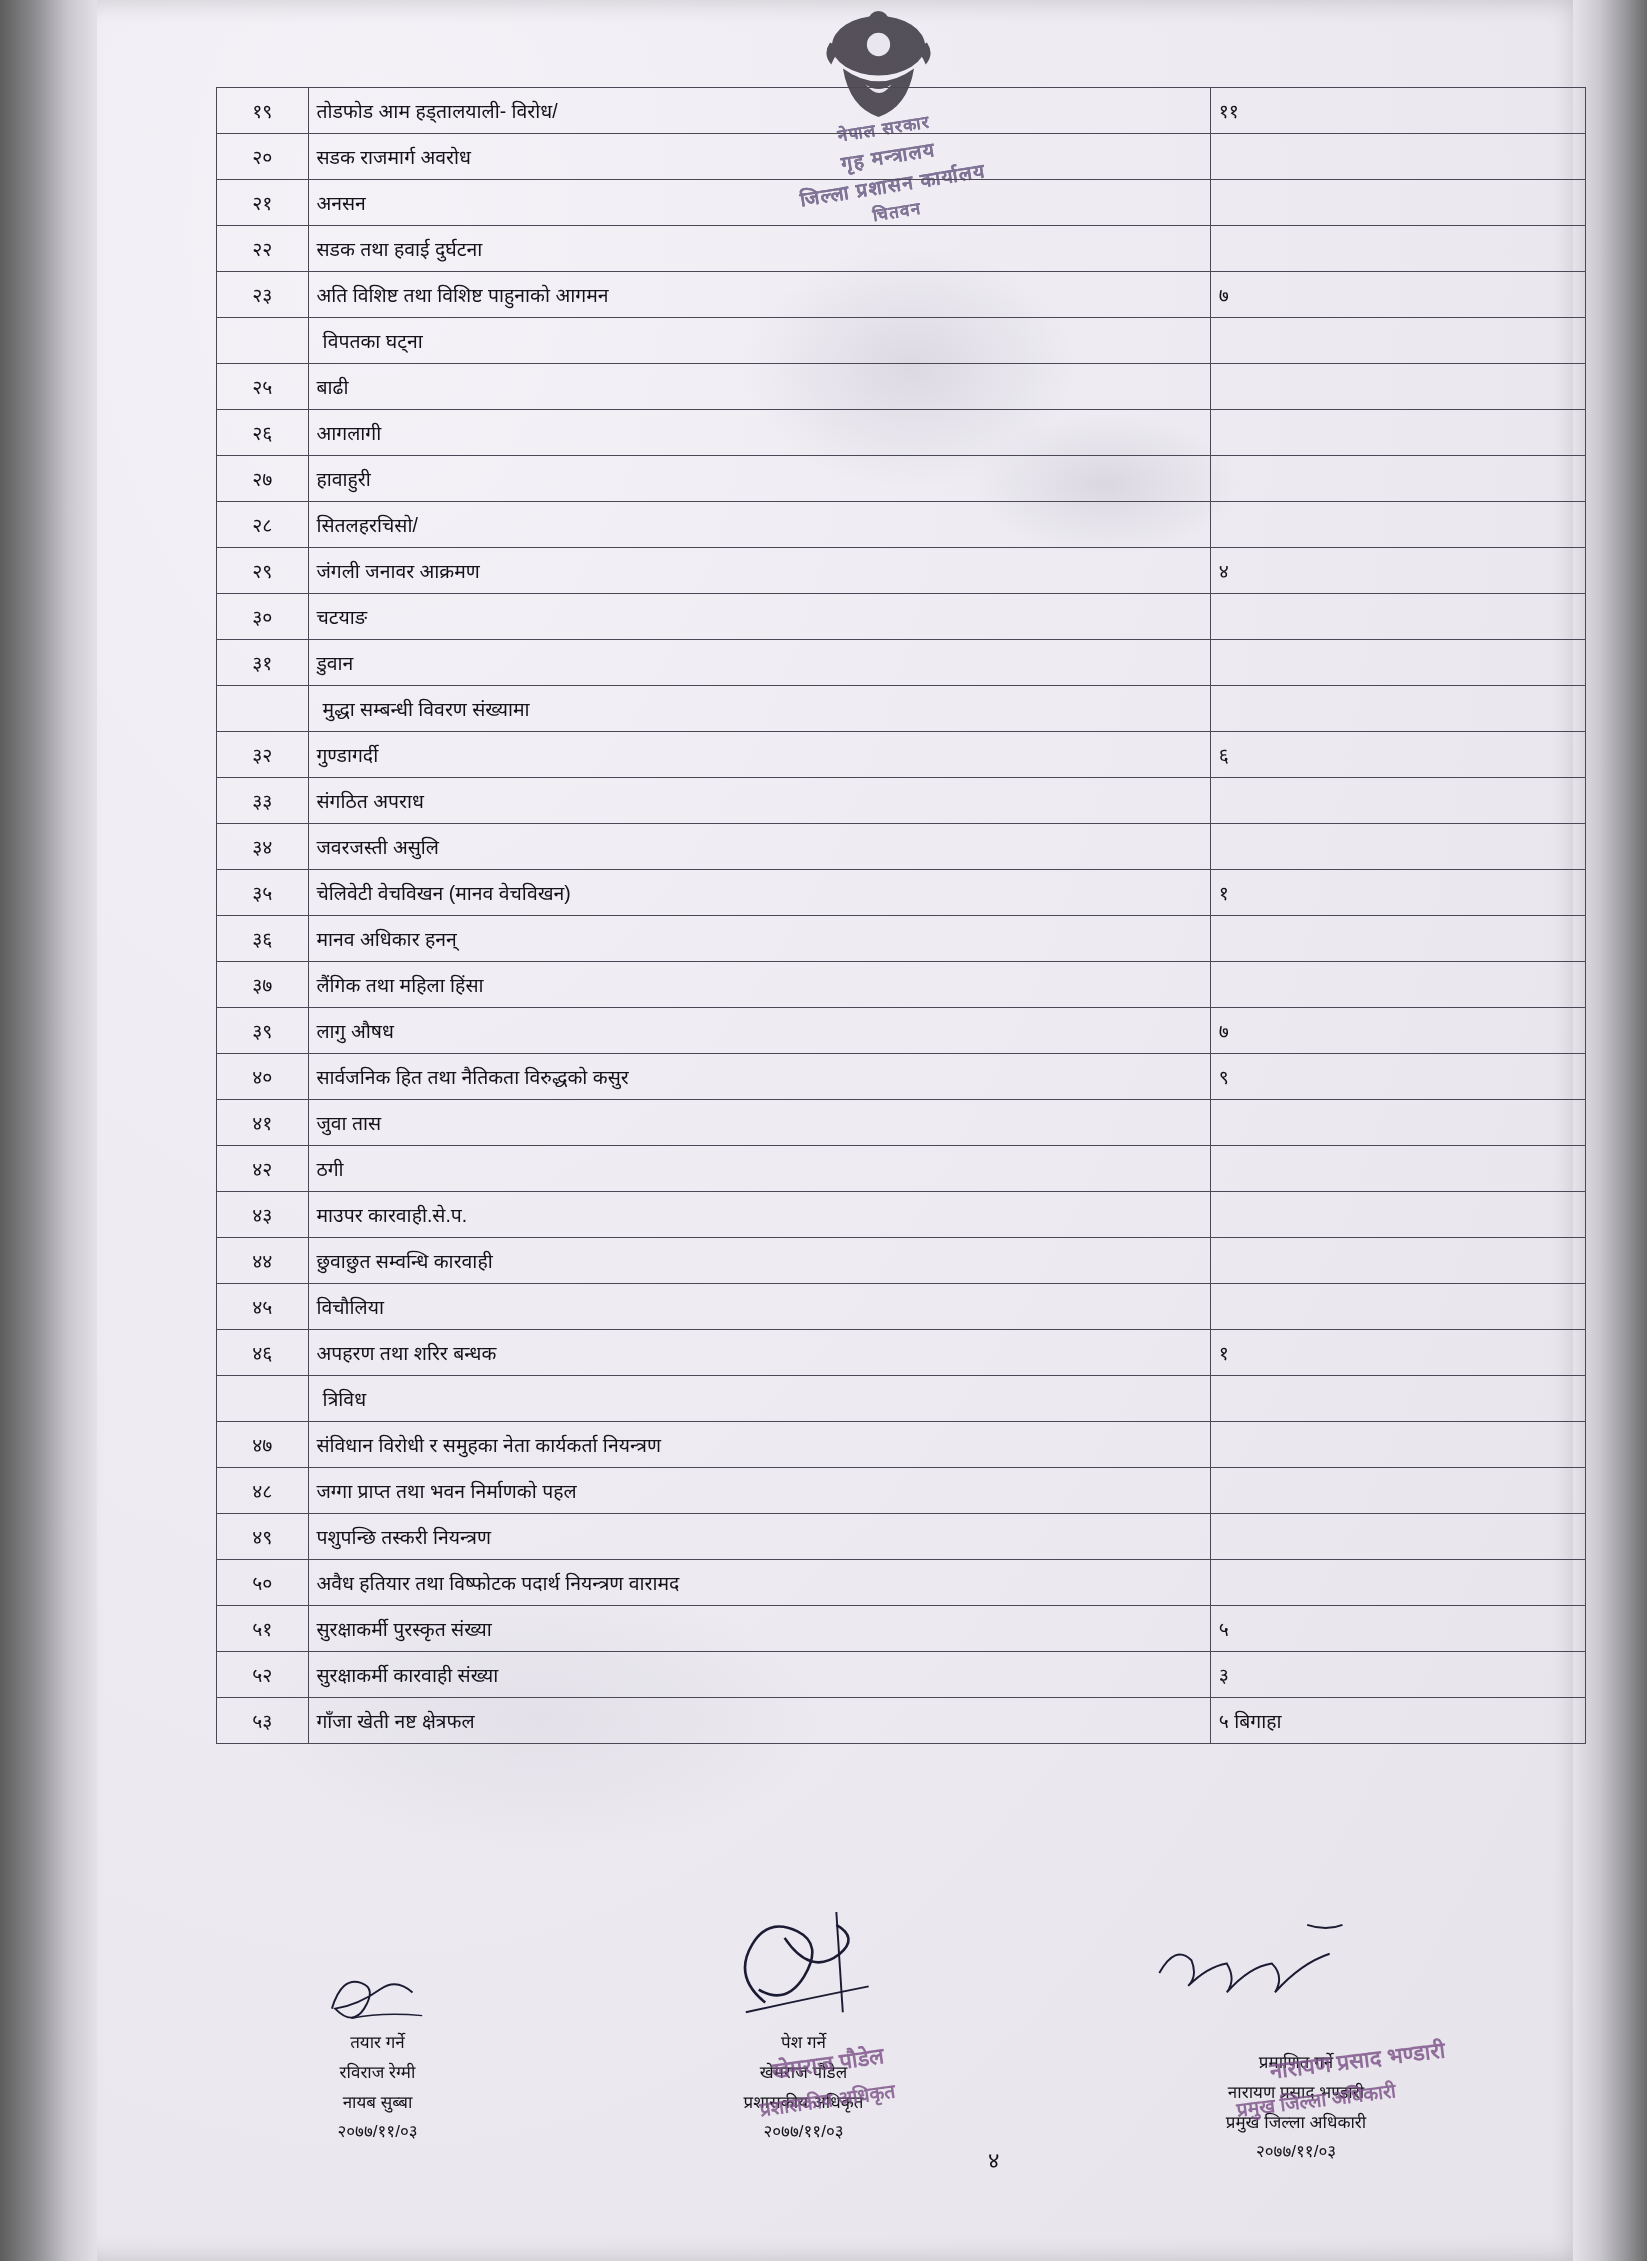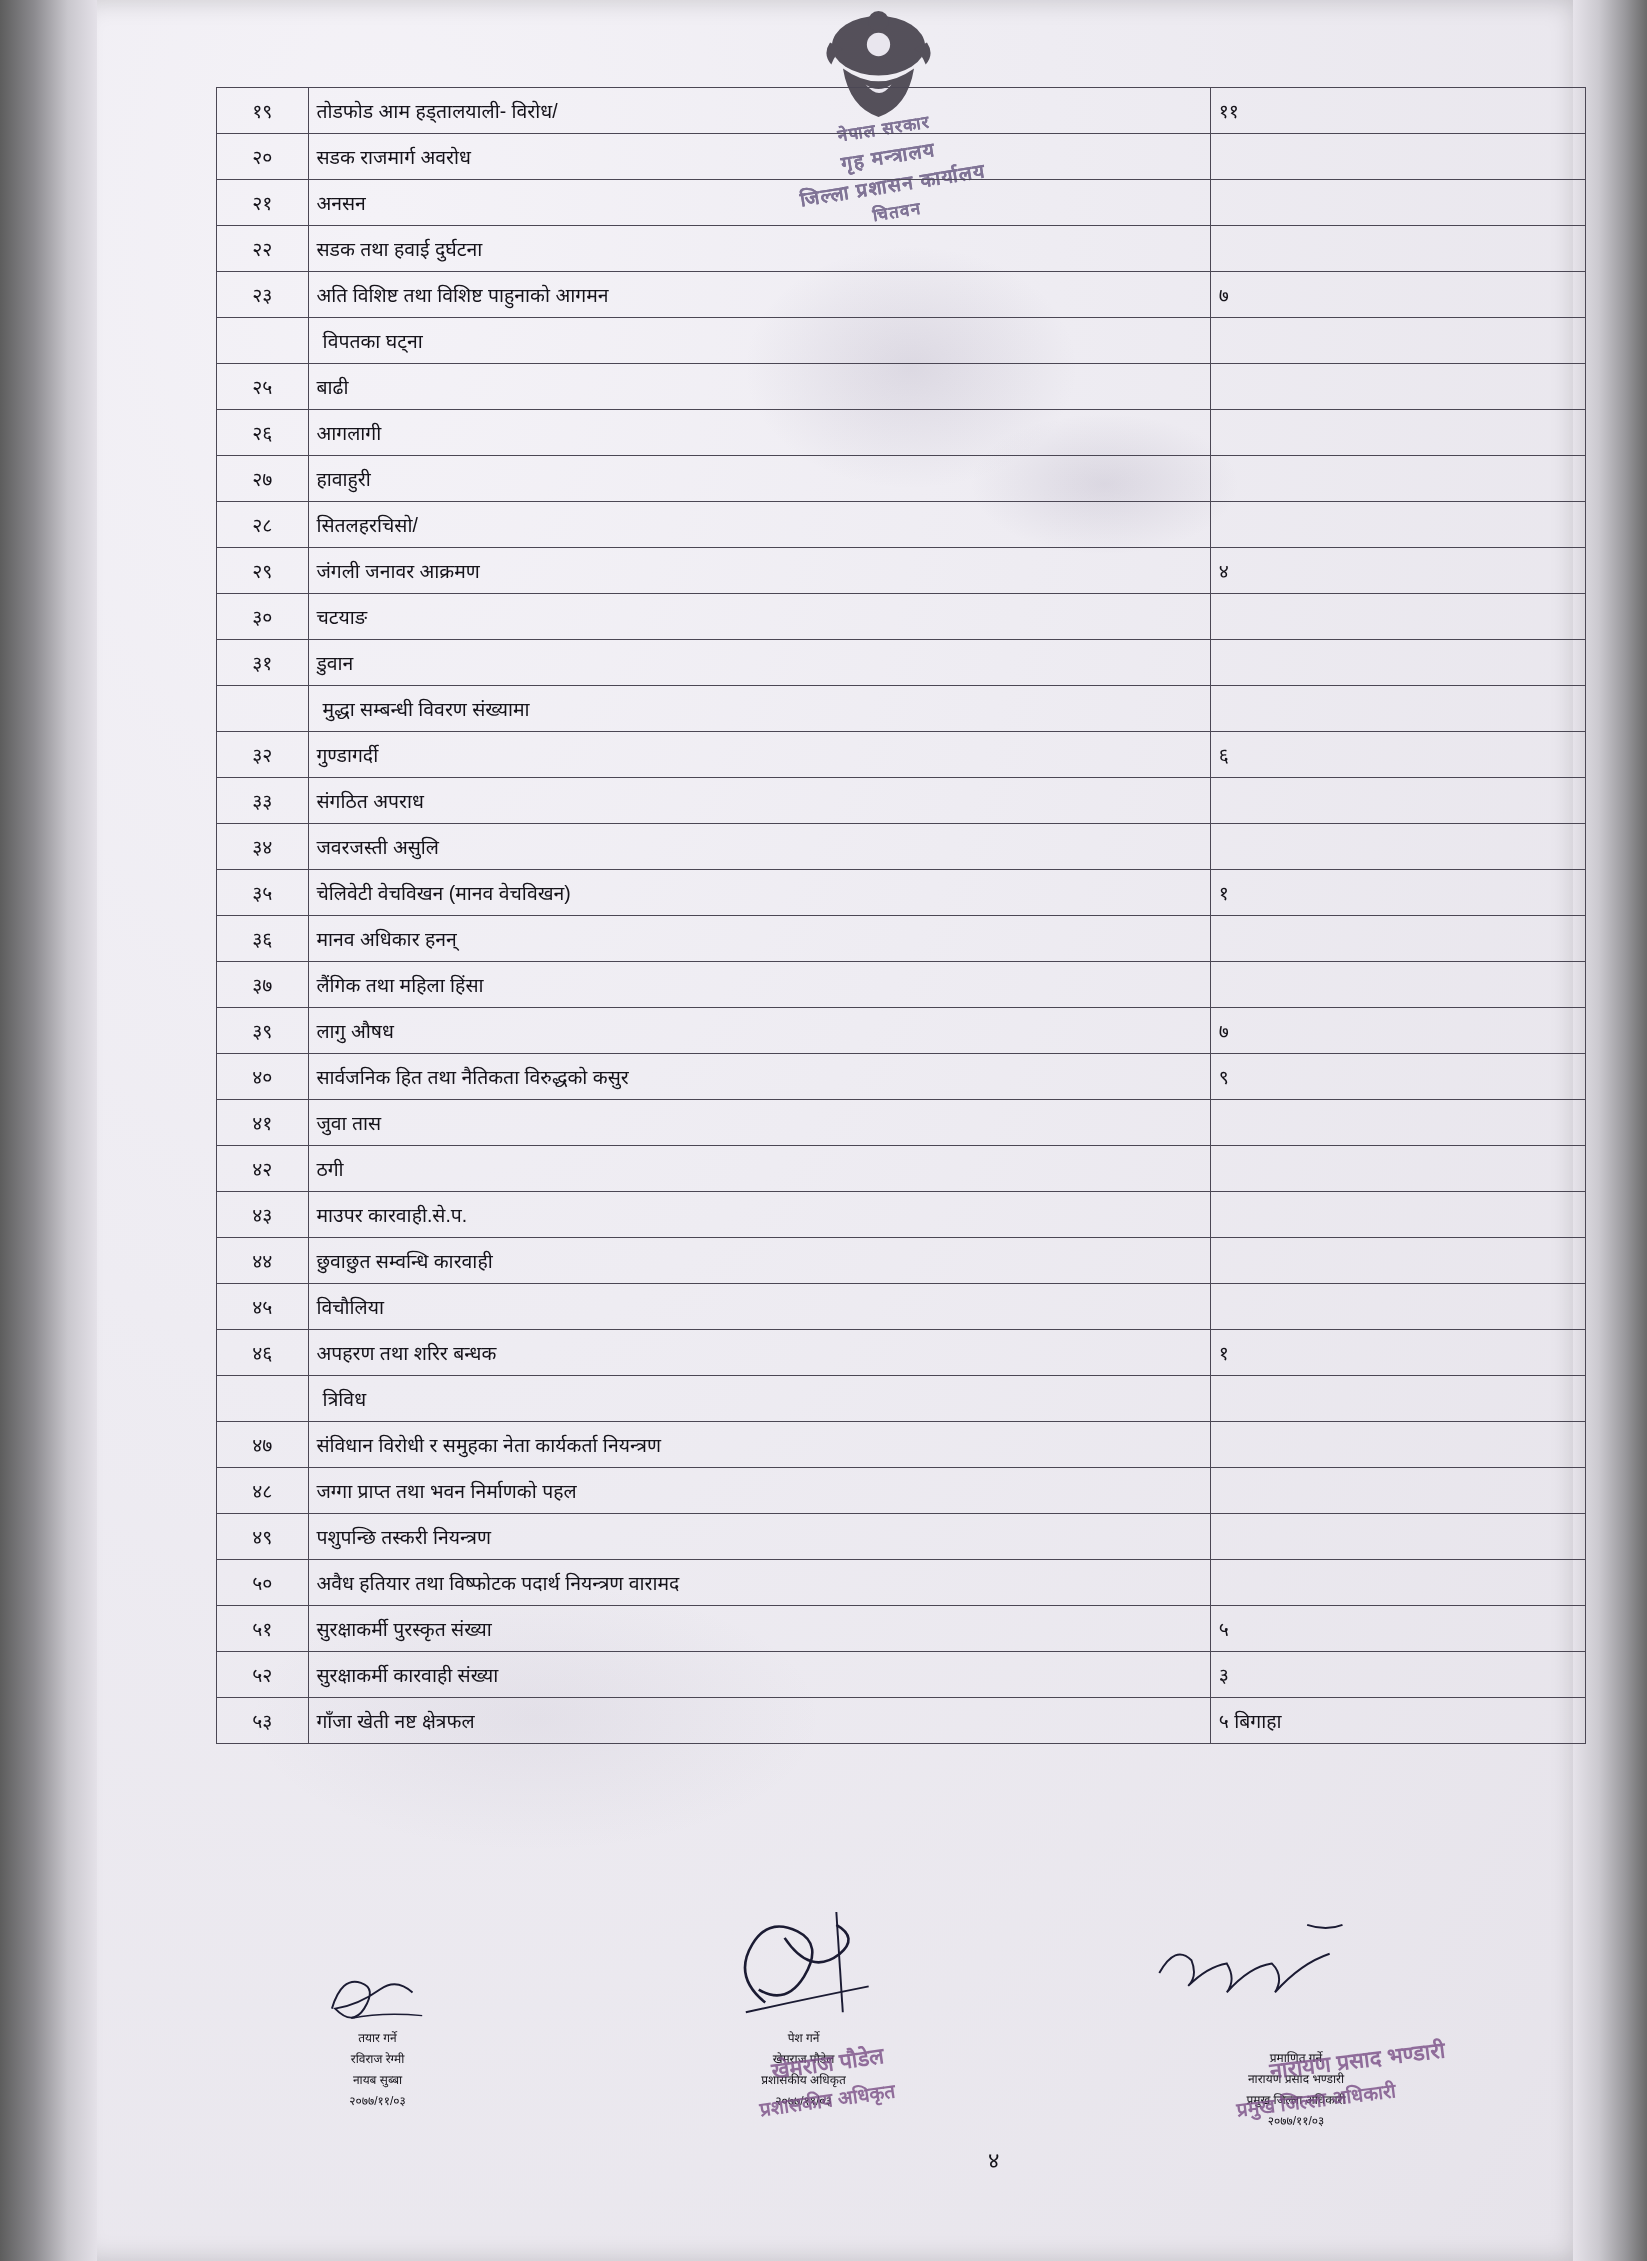--- a/index.html
+++ b/index.html
@@ -68,21 +68,21 @@
     vertical-align:middle;
   }
   td.num{width:71px;text-align:center;font-size:20px;}
   td.desc{width:840px;text-align:left;padding-left:14px;}
   td.val{width:342px;font-size:20px;}
   tr.group td.desc{padding-left:14px;}
   tr.group td.num{}
 
   
   .sig-area{position:absolute;left:216px;top:1873px;width:1279px;height:336px;}
-  .sig-col{position:absolute;text-align:center;color:#15131a;font-size:12px;line-height:1.75;}
+  .sig-col{position:absolute;text-align:center;color:#15131a;font-size:17px;line-height:1.75;}
   .sig-col .line{white-space:nowrap;}
   .sig-1{left:39px;top:155px;width:245px;}
   .sig-2{left:452px;top:155px;width:271px;}
   .sig-3{left:912px;top:155px;width:336px;margin-top:20px;}
 
   .scribble{position:absolute;color:#1b1b33;pointer-events:none;}
   .scribble svg{display:block;}
 
   .stamp{
     position:absolute;color:#7a4f86;opacity:.8;font-size:22px;font-weight:bold;

